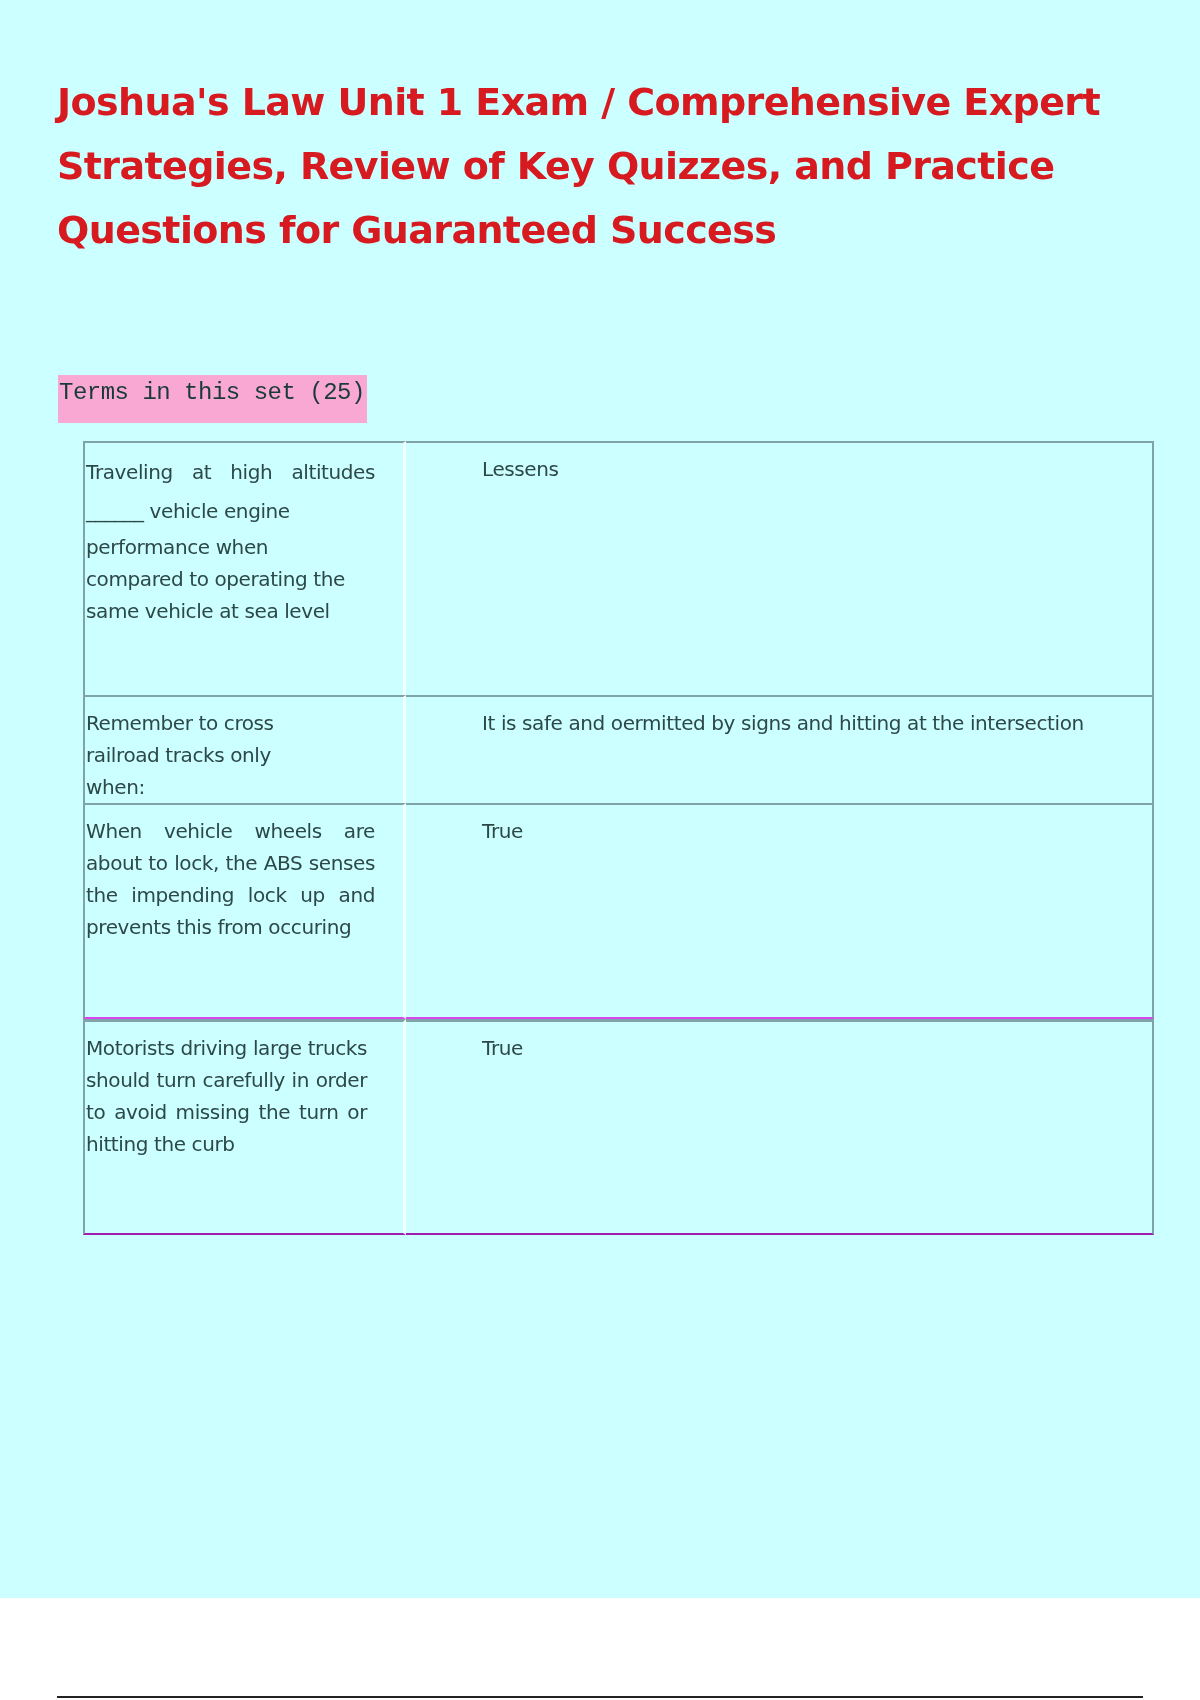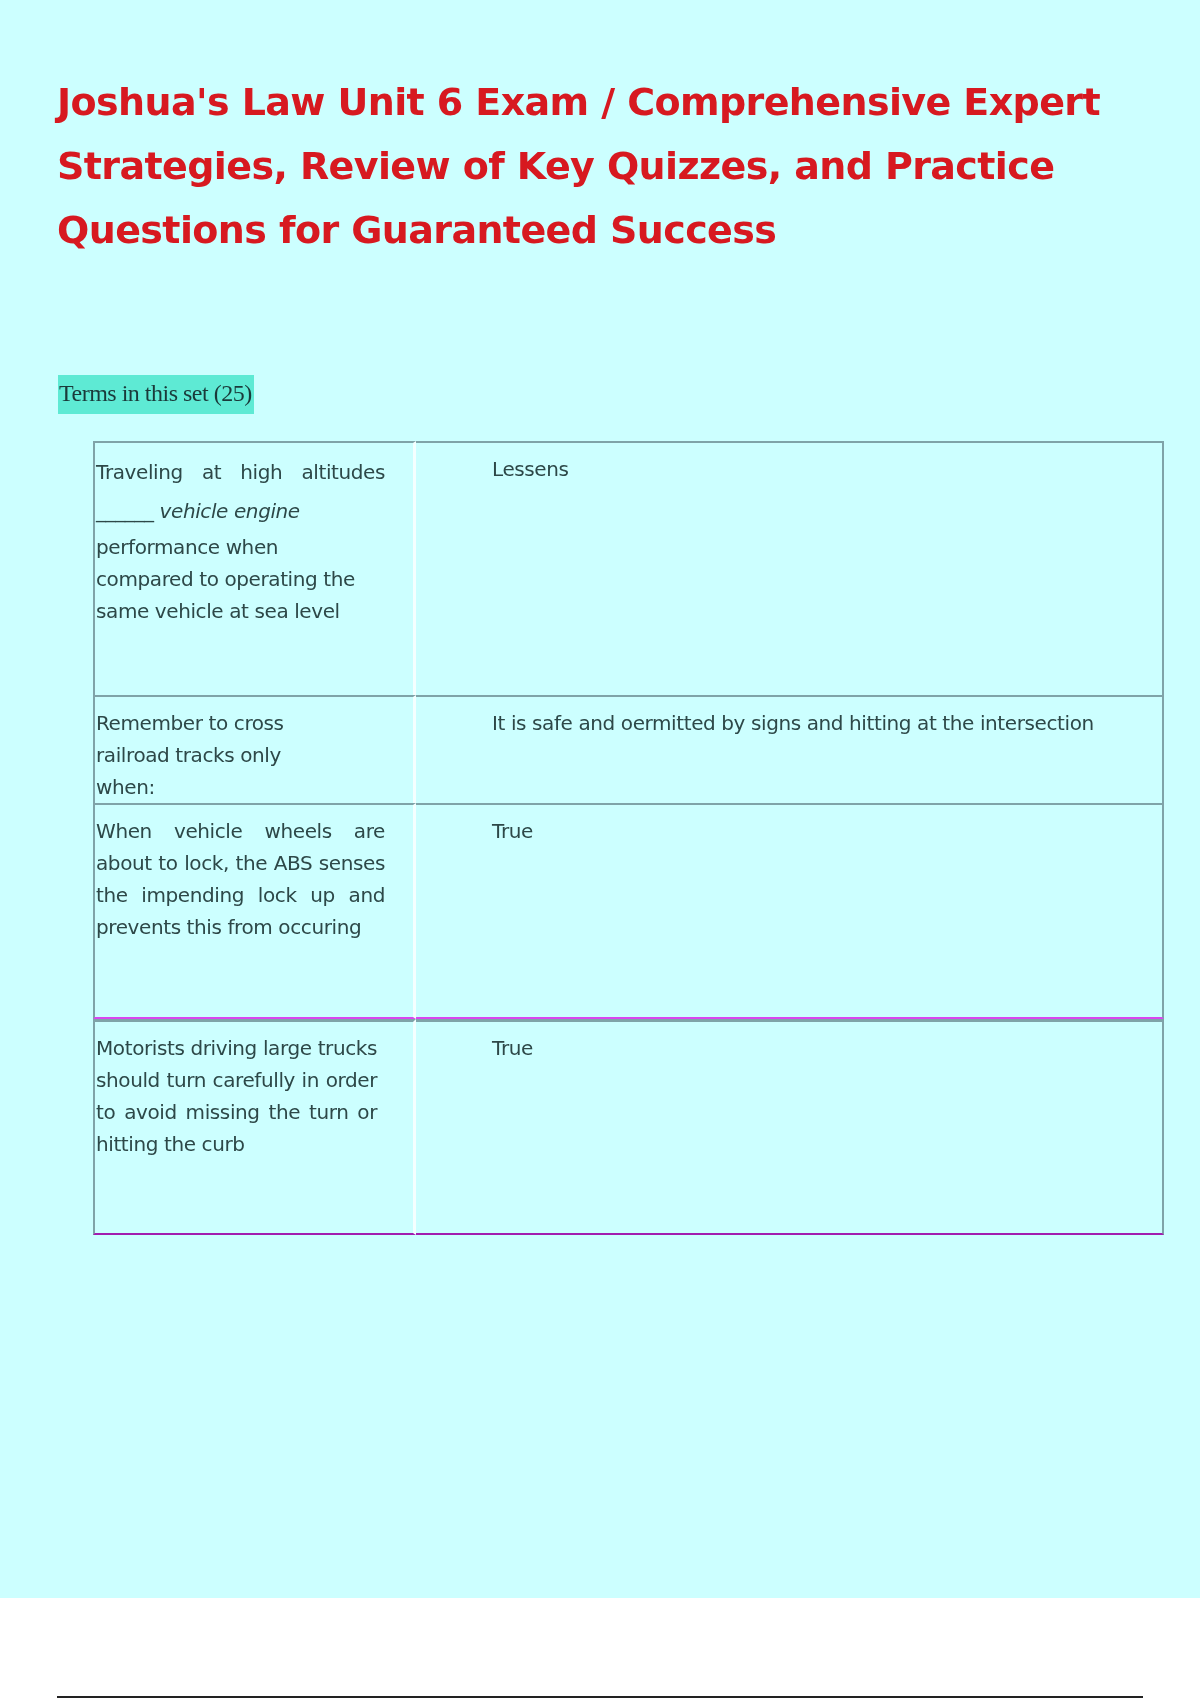--- a/index.html
+++ b/index.html
@@ -32,31 +32,31 @@
       font-weight: bold;
       font-size: 38px;
       line-height: 64px;
       letter-spacing: -0.6px;
     }
     .terms-label {
       position: absolute;
       left: 58px;
       top: 375px;
       height: 36px;
-      padding: 0 2px 3px 1px;
-      background: #5eead4;
+      padding: 0 2px 12px 1px;
+      background: #f9a8d4;
       color: #1a3a3a;
-      font-family: Liberation Serif, serif;
+      font-family: Liberation Mono, monospace;
       font-size: 24px;
       line-height: 36px;
       letter-spacing: -0.5px;
     }
     .terms-table {
       position: absolute;
-      left: 93px;
+      left: 83px;
       top: 441px;
       width: 1071px;
       border-collapse: separate;
       border-spacing: 0;
     }
     .terms-table td {
       vertical-align: top;
       padding: 0;
       color: #2d4848;
       font-family: "DejaVu Sans", sans-serif;
@@ -102,32 +102,32 @@
       width: 1086px;
       height: 2px;
       background: #222222;
     }
   </style>
 </head>
 <body>
 
 <div class="page-bg"></div>
 
-<h1 class="title">Joshua's Law Unit 6 Exam / Comprehensive Expert Strategies, Review of Key Quizzes, and Practice Questions for Guaranteed Success</h1>
+<h1 class="title">Joshua's Law Unit 1 Exam / Comprehensive Expert Strategies, Review of Key Quizzes, and Practice Questions for Guaranteed Success</h1>
 
 <div class="terms-label">Terms in this set (25)</div>
 
 <table class="terms-table">
   <tbody>
     <tr class="row-1">
       <td class="term">
         <div class="term-text loose" style="text-align:justify; text-align-last:justify; line-height:39px;">
           <span>Traveling at high altitudes</span>
         </div>
-        <div class="term-text" style="padding-top:0; line-height:39px;font-style:italic;">
+        <div class="term-text" style="padding-top:0; line-height:39px;">
           <span>______</span>
           <span>vehicle engine</span>
         </div>
         <div class="term-text" style="padding-top:0; text-align:left; padding-right:44px;">
           <span>performance when compared to operating the same vehicle at sea level</span>
         </div>
       </td>
       <td class="def">
         <div class="def-text">Lessens</div>
       </td>

